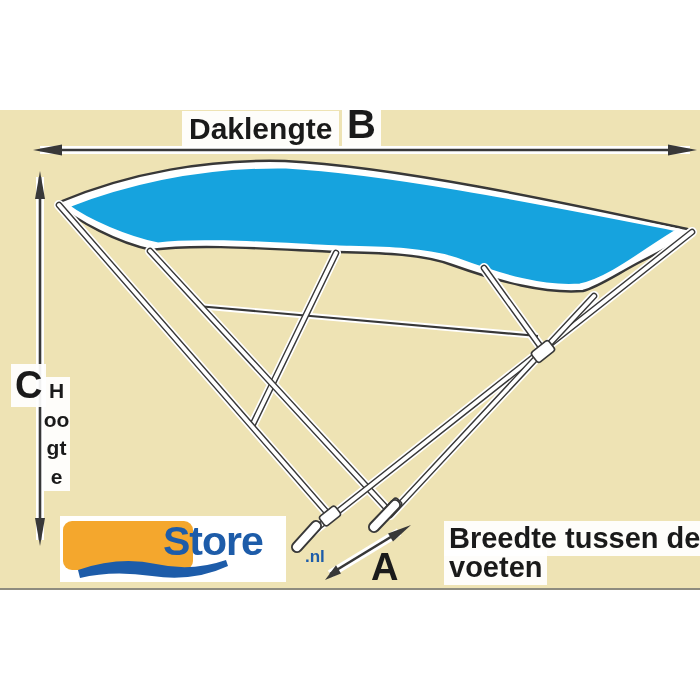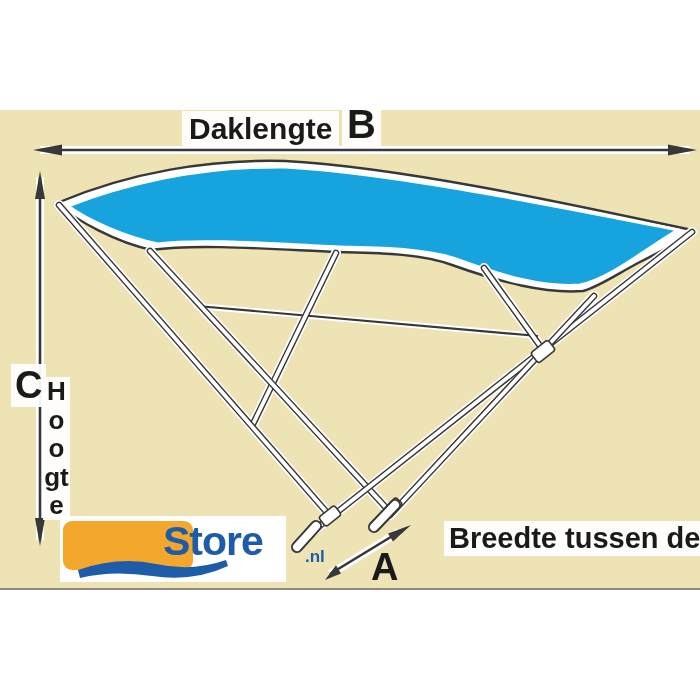--- a/index.html
+++ b/index.html
@@ -25,21 +25,21 @@
   .foot-core{fill:none;stroke:var(--line);stroke-width:12;stroke-linecap:round;}
   .foot-bore{fill:none;stroke:#ffffff;stroke-width:8;stroke-linecap:round;}
   .arrow-shaft{fill:none;stroke:var(--line);stroke-width:2.6;}
   .arrow-halo{fill:none;stroke:#ffffff;stroke-width:8;}
   .arrow-head{fill:var(--line);stroke:none;}
 
   .lbl{position:absolute;color:var(--text);font-weight:bold;white-space:nowrap;}
   .lbl-daklengte{left:166px;top:111px;font-size:30px;background:rgba(255,255,255,.93);padding:1px 7px;margin-left:16px;}
   .lbl-b{left:342px;top:102px;font-size:40px;background:rgba(255,255,255,.93);padding:0 5px;}
   .lbl-c{left:11px;top:364px;font-size:38px;background:rgba(255,255,255,.93);padding:0 4px;}
-  .lbl-hoogte{left:43px;top:377px;width:27px;font-size:26px;line-height:28.6px;
+  .lbl-hoogte{left:43px;top:377px;width:27px;font-size:21px;line-height:28.6px;
               text-align:center;word-break:break-all;white-space:normal;
               background:rgba(255,255,255,.93);}
   .lbl-a{left:371px;top:546px;font-size:38px;}
   .lbl-breedte1{left:444px;top:521px;font-size:29px;background:rgba(255,255,255,.93);padding:1px 5px;}
   .lbl-breedte2{left:444px;top:550px;font-size:29px;background:rgba(255,255,255,.93);padding:1px 5px;}
 
   
   .logo{position:absolute;left:60px;top:516px;width:226px;height:66px;background:#fff;}
   .logo-box{position:absolute;left:3px;top:5px;width:130px;height:49px;
             background:var(--logo-orange);border-radius:9px;}
@@ -141,20 +141,21 @@
       <polygon class="arrow-head" points="411,525 393,541.6 388,533.4"></polygon>
     </g>
   </svg>
 
   <div class="lbl lbl-daklengte">Daklengte</div>
   <div class="lbl lbl-b">B</div>
   <div class="lbl lbl-c">C</div>
   <div class="lbl lbl-hoogte">Hoogte</div>
   <div class="lbl lbl-a">A</div>
   <div class="lbl lbl-breedte1">Breedte tussen de</div>
+  <div class="lbl lbl-breedte2">voeten</div>
 
   <div class="logo">
     <div class="logo-box"></div>
     <div class="logo-part2">Store</div>
     <div class="logo-tld">.nl</div>
     <svg class="logo-wave" width="158" height="28" viewBox="0 0 158 28">
       <path fill="#1D5CA9" d="M4,16 Q45,2 82,10 Q118,18 152,6 L154,12 Q120,28 78,22 Q38,16 6,24 Z"></path>
     </svg>
   </div>
 </div>

